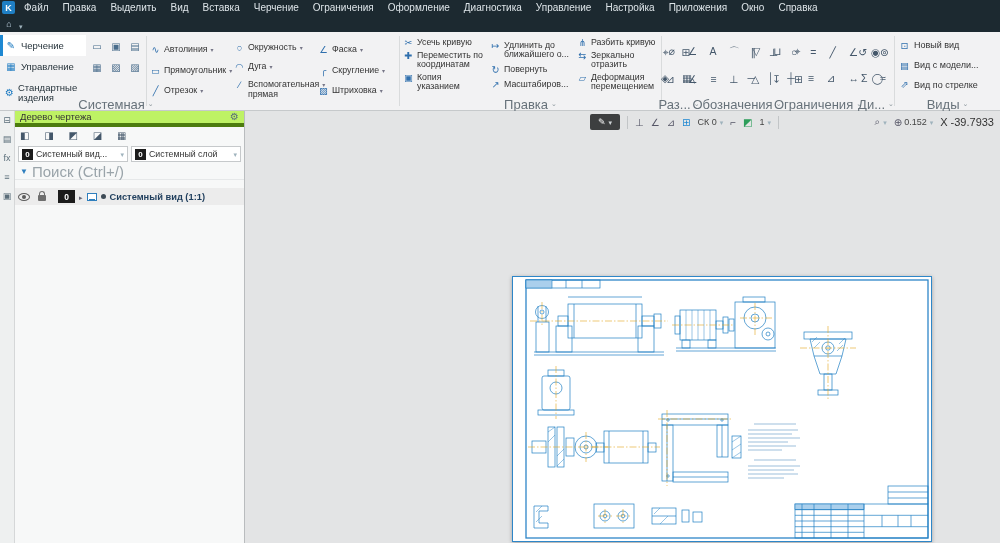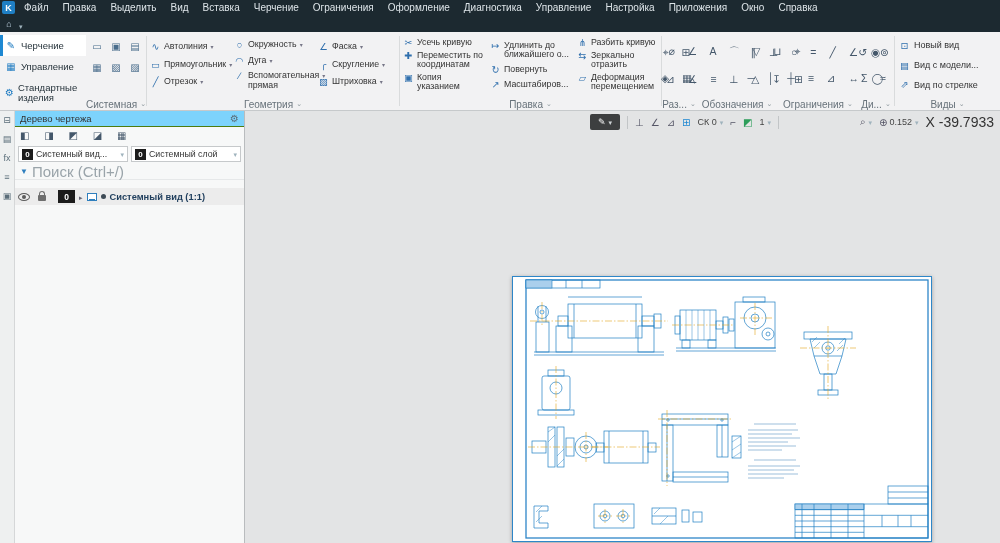--- a/index.html
+++ b/index.html
@@ -18,21 +18,21 @@
 .tab{height:17px;background:#5d6c74;color:#f2f4f5;font-size:9.5px;display:flex;align-items:center;gap:5px;
   padding:0 6px;max-width:170px}
 .tab .doc-mini{width:9px;height:11px;background:#fff;border:1px solid #2f7fbe;box-shadow:inset 0 2px 0 #bcd8ef}
 .tab-close{color:#e8edf0;font-size:8px;padding:0 2px}
 
 
 .ribbon{height:79px;background:#f2f2f3;border-bottom:1px solid #c6c9cb;display:flex}
 .vsep{width:1px;background:#d9dbdc;margin:4px 0}
 .rgroup{display:flex;flex-direction:column}
 .rbody{flex:1;display:flex}
-.rcap{height:12px;font-size:10px;color:#67727a;display:flex;align-items:center;justify-content:center;gap:3px}
+.rcap{height:12px;font-size:13px;color:#67727a;display:flex;align-items:center;justify-content:center;gap:3px}
 .rcap::after{content:"⌄";font-size:7px;color:#8b969c}
 
 .cats{width:86px;padding-top:3px}
 .cat{height:21px;display:flex;align-items:center;gap:4px;padding:0 5px;font-size:9.5px;color:#25323a;cursor:default}
 .cat.tall{height:31px;line-height:10px}
 .cat.active{background:#fff;border-left:3px solid #1e88d2;padding-left:2px}
 .cat .cico{color:#1b79c0;font-size:10px;width:12px;text-align:center}
 
 .sys{width:60px}
 .iconrow{display:flex;justify-content:space-evenly;margin-top:7px}
@@ -49,21 +49,21 @@
 
 .views{flex:1}
 .vrow{display:flex;align-items:center;gap:4px;font-size:9px;color:#333;padding:1px 4px;cursor:default}
 
 
 .main{display:flex;height:432px}
 .leftstrip{width:15px;background:#eef0f0;border-right:1px solid #d5d7d8;display:flex;flex-direction:column;
   align-items:center;padding-top:4px;gap:9px;font-size:9px;color:#5b6e7a}
 .strip-ico{cursor:default}
 .tree{width:230px;background:#f7f8f8;border-right:1px solid #b9bcbe;display:flex;flex-direction:column;font-size:9.5px}
-.tree-header{height:16px;background:#7dd3fc;border-bottom:1px solid #4d7c0f;display:flex;align-items:center;
+.tree-header{height:16px;background:#bef264;border-bottom:4px solid #4d7c0f;display:flex;align-items:flex-start;
   padding:0 5px;color:#333}
 .tree-header .sp{flex:1}
 .gear{color:#5b6e7a;font-size:10px}
 .tree-icons{height:17px;display:flex;align-items:center;gap:6px;padding:0 5px;color:#4a6d8c;font-size:10px}
 .tree-combos{display:flex;gap:3px;padding:2px 3px}
 .combo{flex:1;height:16px;background:#fff;border:1px solid #c6c9cb;display:flex;align-items:center;gap:3px;
   padding:0 3px;font-size:8.8px;color:#333;overflow:hidden;white-space:nowrap}
 .badge{min-width:11px;height:11px;background:#1c1c1c;color:#fff;font-size:8px;font-weight:bold;
   display:flex;align-items:center;justify-content:center;flex:none}
 .combo .sp{flex:1}
@@ -97,21 +97,21 @@
   font-size:9px;color:#444}
 .darkbtn{width:30px;height:16px;background:#3d3f40;border-radius:2px;color:#fff;display:flex;align-items:center;
   justify-content:center;gap:2px;font-size:9px}
 .darkbtn .caret::after{color:#cfd4d7}
 .csep{width:1px;height:13px;background:#c2c5c7}
 .cico{color:#556;font-size:10px;cursor:default}
 .cico.blue{color:#1e88d2}
 .cico.green{color:#2e9e5b}
 .cgroup{display:flex;align-items:center;gap:2px;cursor:default}
 .push{margin-left:auto}
-.coords{color:#333;font-size:14px;white-space:nowrap}
+.coords{color:#333;font-size:11px;white-space:nowrap}
 
 
 .sheetwrap{position:absolute;left:267px;top:165px;width:420px;height:266px;box-shadow:0 1px 4px rgba(0,0,0,.3)}
 svg .paper{fill:#fff;stroke:#2e86c8;stroke-width:1}
 svg .frame{fill:none;stroke:#2e86c8;stroke-width:1.3}
 svg .blue{stroke:#1f7fc4;fill:none;stroke-width:.7}
 svg .thin{stroke-width:.45}
 svg .fillblue{fill:#aacfec;stroke:#1f7fc4;stroke-width:.6}
 svg .cl{stroke:#e3a61c;stroke-width:.6;stroke-dasharray:7 2 1.5 2;fill:none}
 svg .txtline{stroke:#5d94c4;stroke-width:.6}
@@ -224,21 +224,20 @@
             <span>Скругление</span>
             <span class="caret2"></span>
           </div>
         <div class="titem">
             <span class="tico">▨</span>
             <span>Штриховка</span>
             <span class="caret2"></span>
           </div>
       </div>
     </div>
-    <div class="rcap">Геометрия</div>
   </div>
 
   <div class="vsep"></div>
 
   <div class="rgroup">
     <div class="rbody">
       <div class="tcol ecol">
         <div class="titem">
             <span class="tico">✂</span>
             <span>Усечь кривую</span>

